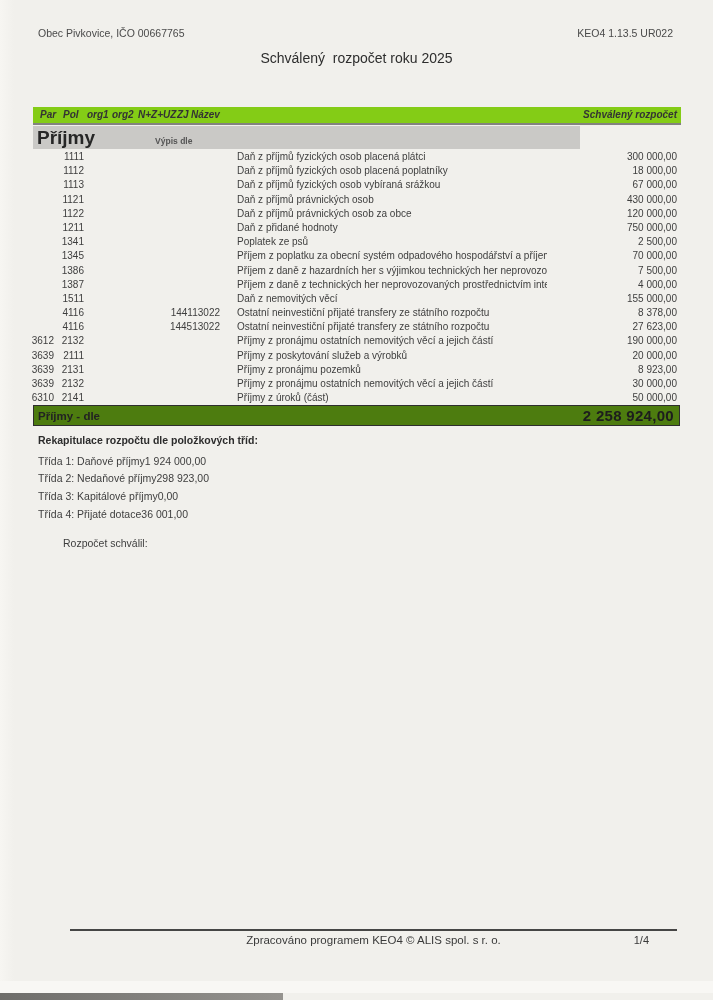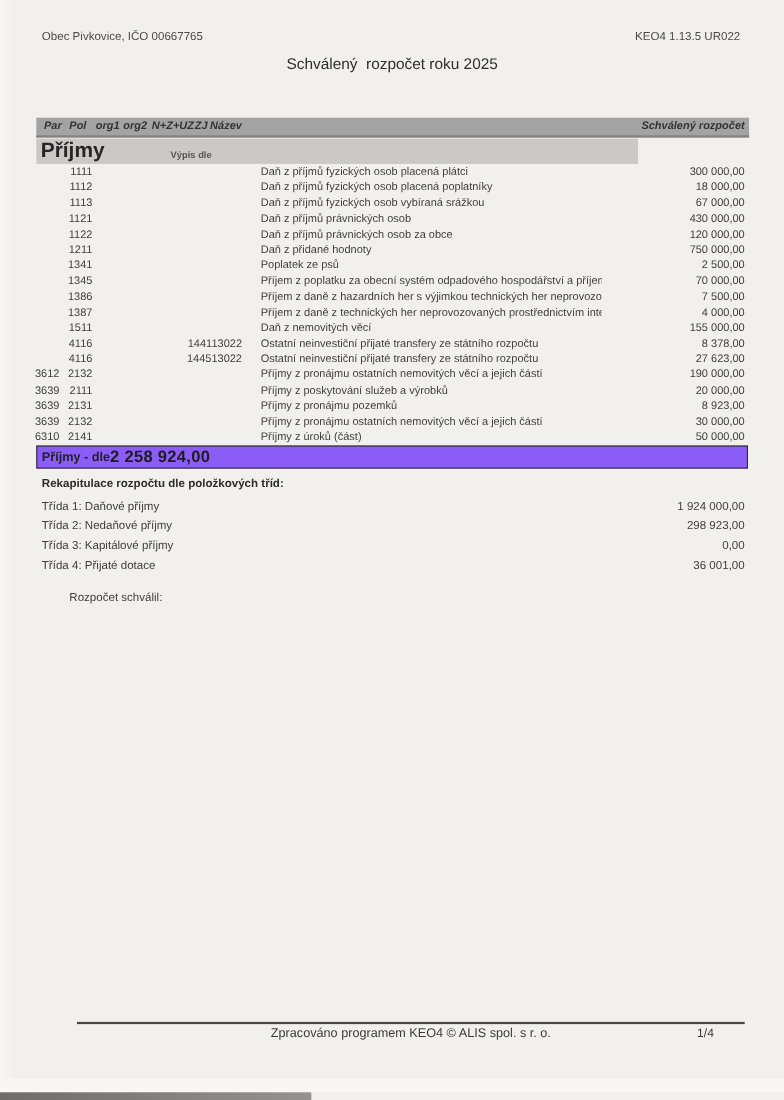--- a/index.html
+++ b/index.html
@@ -11,21 +11,21 @@
   }
   .abs{position:absolute;}
   
   .meta-left{left:38px;top:27px;font-size:10.5px;color:#4a4a4a;}
   .meta-right{right:40px;top:27px;font-size:10.5px;color:#4a4a4a;}
   
   .title{left:0;top:50px;width:713px;text-align:center;font-size:14px;color:#2d2d2d;white-space:pre;}
   
   .colband{
     left:33px;top:107px;width:648px;height:16px;
-    background:#a3a3a3;border-bottom:2px solid #83827f;
+    background:#84cc16;border-bottom:2px solid #83827f;
   }
   .colband span{position:absolute;top:2px;font-size:10px;font-style:italic;font-weight:bold;color:#333;white-space:nowrap;}
   .ch-par{left:7px;} .ch-pol{left:30px;} .ch-org1{left:54px;} .ch-org2{left:79px;}
   .ch-nzuz{left:105px;} .ch-zj{left:144px;} .ch-nazev{left:158px;}
   .ch-amount{right:4px;}
   
   .secband{
     left:33px;top:126px;width:547px;height:23px;
     background:#cac9c6;display:flex;align-items:flex-end;
   }
@@ -36,29 +36,29 @@
   .row{display:flex;align-items:baseline;height:14.2px;font-size:10px;line-height:14.2px;
        padding-left:30px;padding-right:36px;white-space:nowrap;}
   .c-par{width:24px;text-align:right;flex:none;}
   .c-pol{width:30px;text-align:right;flex:none;}
   .c-nzuz{width:136px;text-align:right;flex:none;}
   .c-name{flex:1;margin-left:17px;overflow:hidden;}
   .c-amount{width:130px;text-align:right;flex:none;}
   
   .totband{
     left:33px;top:405px;width:645px;height:19px;
-    background:#8b5cf6;border:1.5px solid #2e2e2e;
-    display:flex;align-items:center;justify-content:flex-start;
+    background:#4d7c0f;border:1.5px solid #2e2e2e;
+    display:flex;align-items:center;justify-content:space-between;
   }
   .tot-label{font-size:11.5px;font-weight:bold;color:#222;margin-left:4px;}
   .tot-amount{font-size:15px;font-weight:bold;color:#1d1d1d;margin-right:5px;letter-spacing:.3px;}
   
   .recap-head{left:38px;top:434px;font-size:10.5px;font-weight:bold;color:#2c2c2c;}
   .recap{left:33px;top:452px;width:645px;}
-  .recap-row{display:flex;justify-content:space-between;height:17.6px;align-items:center;font-size:10.5px;}
+  .recap-row{display:flex;height:17.6px;align-items:center;font-size:10.5px;}
   .recap-row .rl{margin-left:5px;}
   .recap-row .ra{margin-right:1px;text-align:right;}
   .approve{left:38px;top:537px;font-size:10.5px;color:#3e3e3e;padding-left:25px;}
   
   .footline{left:70px;top:929px;width:607px;height:2px;background:#464645;}
   .footer{left:70px;top:934px;width:607px;text-align:center;font-size:11.5px;color:#3a3a3a;}
   .pageno{right:64px;top:934px;font-size:11px;color:#3a3a3a;}
   
   .bottom-light{left:0;right:0;bottom:7px;height:12px;background:#f8f7f4;}
   .bottom-bar{left:0;bottom:0;width:283px;height:7px;background:linear-gradient(90deg,#6e6d6a,#95938f);}

